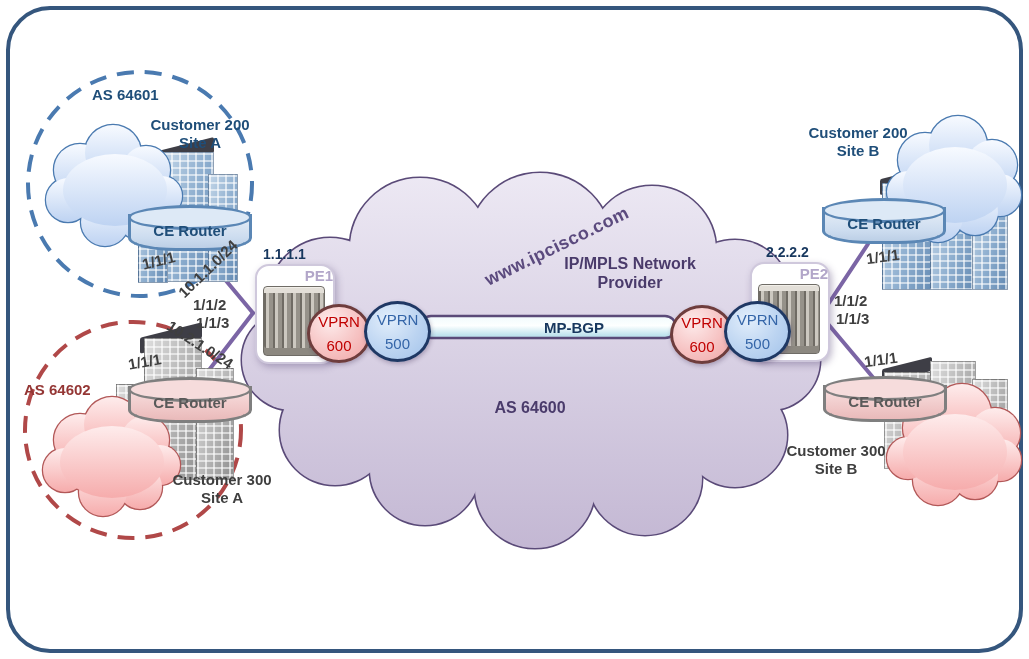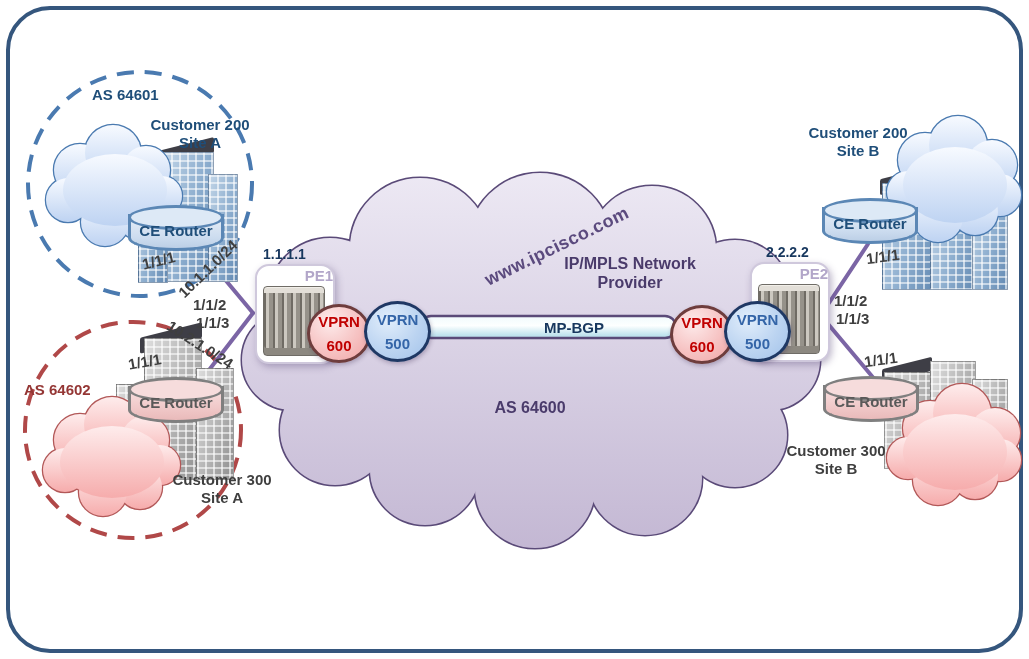--- a/index.html
+++ b/index.html
@@ -40,30 +40,30 @@
     border:1px solid #6f6c66;
     background:
       linear-gradient(180deg,#e3dfd8 0 6px,rgba(0,0,0,0) 6px),
       repeating-linear-gradient(90deg,#6f6b64 0 2px,#ccc8c0 2px 5px,#96928a 5px 9px);
     box-shadow:inset 0 -7px 0 #8c8880, inset 0 1px 0 #f2efe9;
   }
 
   
   .vprn{
     position:absolute;border-radius:50%;display:flex;flex-direction:column;
-    align-items:center;justify-content:center;font-weight:bold;font-size:15px;
+    align-items:center;justify-content:center;font-weight:normal;font-size:15px;
     line-height:1.05;z-index:4;box-shadow:1px 2px 4px rgba(60,40,80,.3);gap:8px;
   }
   .vprn.red{width:58px;height:53px;color:#c00000;border:3px solid #6e3d3d;
     background:radial-gradient(circle at 35% 28%,#fdebeb 0%,#f6c2c2 55%,#f0a4a4 100%);}
   .vprn.blue{width:61px;height:55px;color:#3465a8;border:3px solid #1f3864;
     background:radial-gradient(circle at 35% 28%,#e2eefb 0%,#bcd4f1 55%,#a2c2ea 100%);}
 
   
-  .cyl{position:absolute;width:96px;height:46px;z-index:4;}
+  .cyl{position:absolute;width:96px;height:46px;z-index:4;padding-left:28px;}
   .cyl .body{
     position:absolute;left:0;right:0;top:9px;bottom:0;
     border:3px solid;border-top:none;
     border-radius:0 0 48px 48px / 0 0 13px 13px;
   }
   .cyl .cap{
     position:absolute;left:0;right:0;top:0;height:19px;
     border:3px solid;border-radius:50%;
   }
   .cyl .clabel{position:absolute;left:0;right:0;top:17px;text-align:center;

